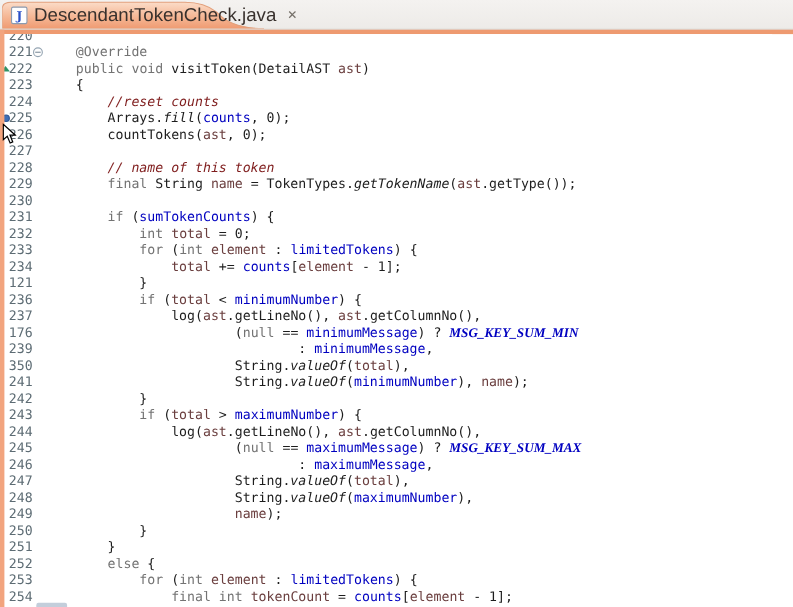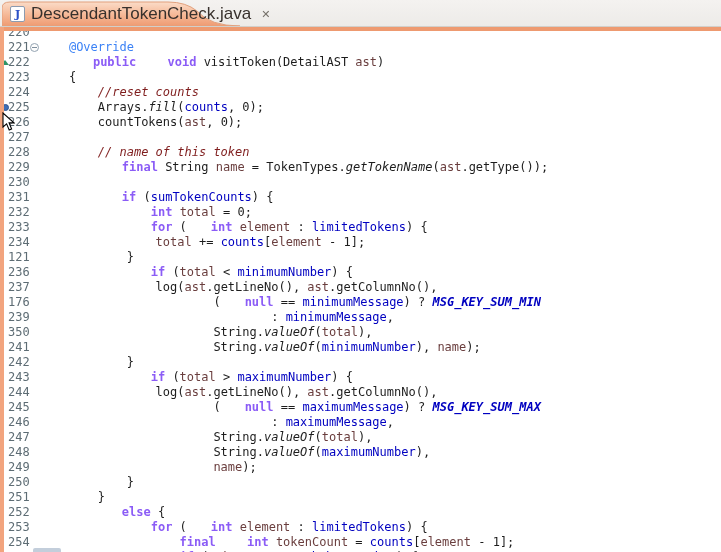--- a/index.html
+++ b/index.html
@@ -60,27 +60,27 @@
   .foldcol{display:inline-block;width:10px;flex:0 0 auto;position:relative;}
   .fold-circle{
     position:absolute;left:0;top:3px;width:7px;height:7px;border:1px solid #94a4b2;
     border-radius:50%;background:#fdfdfd;
   }
   .fold-circle i{
     position:absolute;left:1px;top:3px;width:5px;height:1px;background:#7f8f9d;
   }
   .code{color:#1d1d1d;}
   
-  .tk-k{color:#8b5cf6;font-weight:bold;margin-left:24px;}
+  .tk-k{color:#737373;font-weight:normal;}
   .tk-c{color:#7f1d1d;font-style:italic;}
   .tk-f{color:#0000c0;}
-  .tk-K{color:#0000c0;font-weight:bold;font-style:italic;}
+  .tk-K{color:#0000c0;font-weight:bold;font-style:italic;font-family:Liberation Serif, serif;}
   .tk-s{font-style:italic;color:#1d1d1d;}
   .tk-v{color:#6a3e3e;}
-  .tk-a{color:#3b82f6;}
+  .tk-a{color:#737373;}
   .tk-p{color:#1d1d1d;}
   
   .bp-dot{
     position:absolute;left:2px;top:4px;width:7px;height:7px;border-radius:50%;
     background:#3f6eb5;border:1px solid #2c5492;box-sizing:border-box;
   }
   .chg-tri{
     position:absolute;left:1px;top:5px;width:0;height:0;
     border-left:4px solid transparent;border-right:4px solid transparent;
     border-bottom:5px solid #2f9367;

